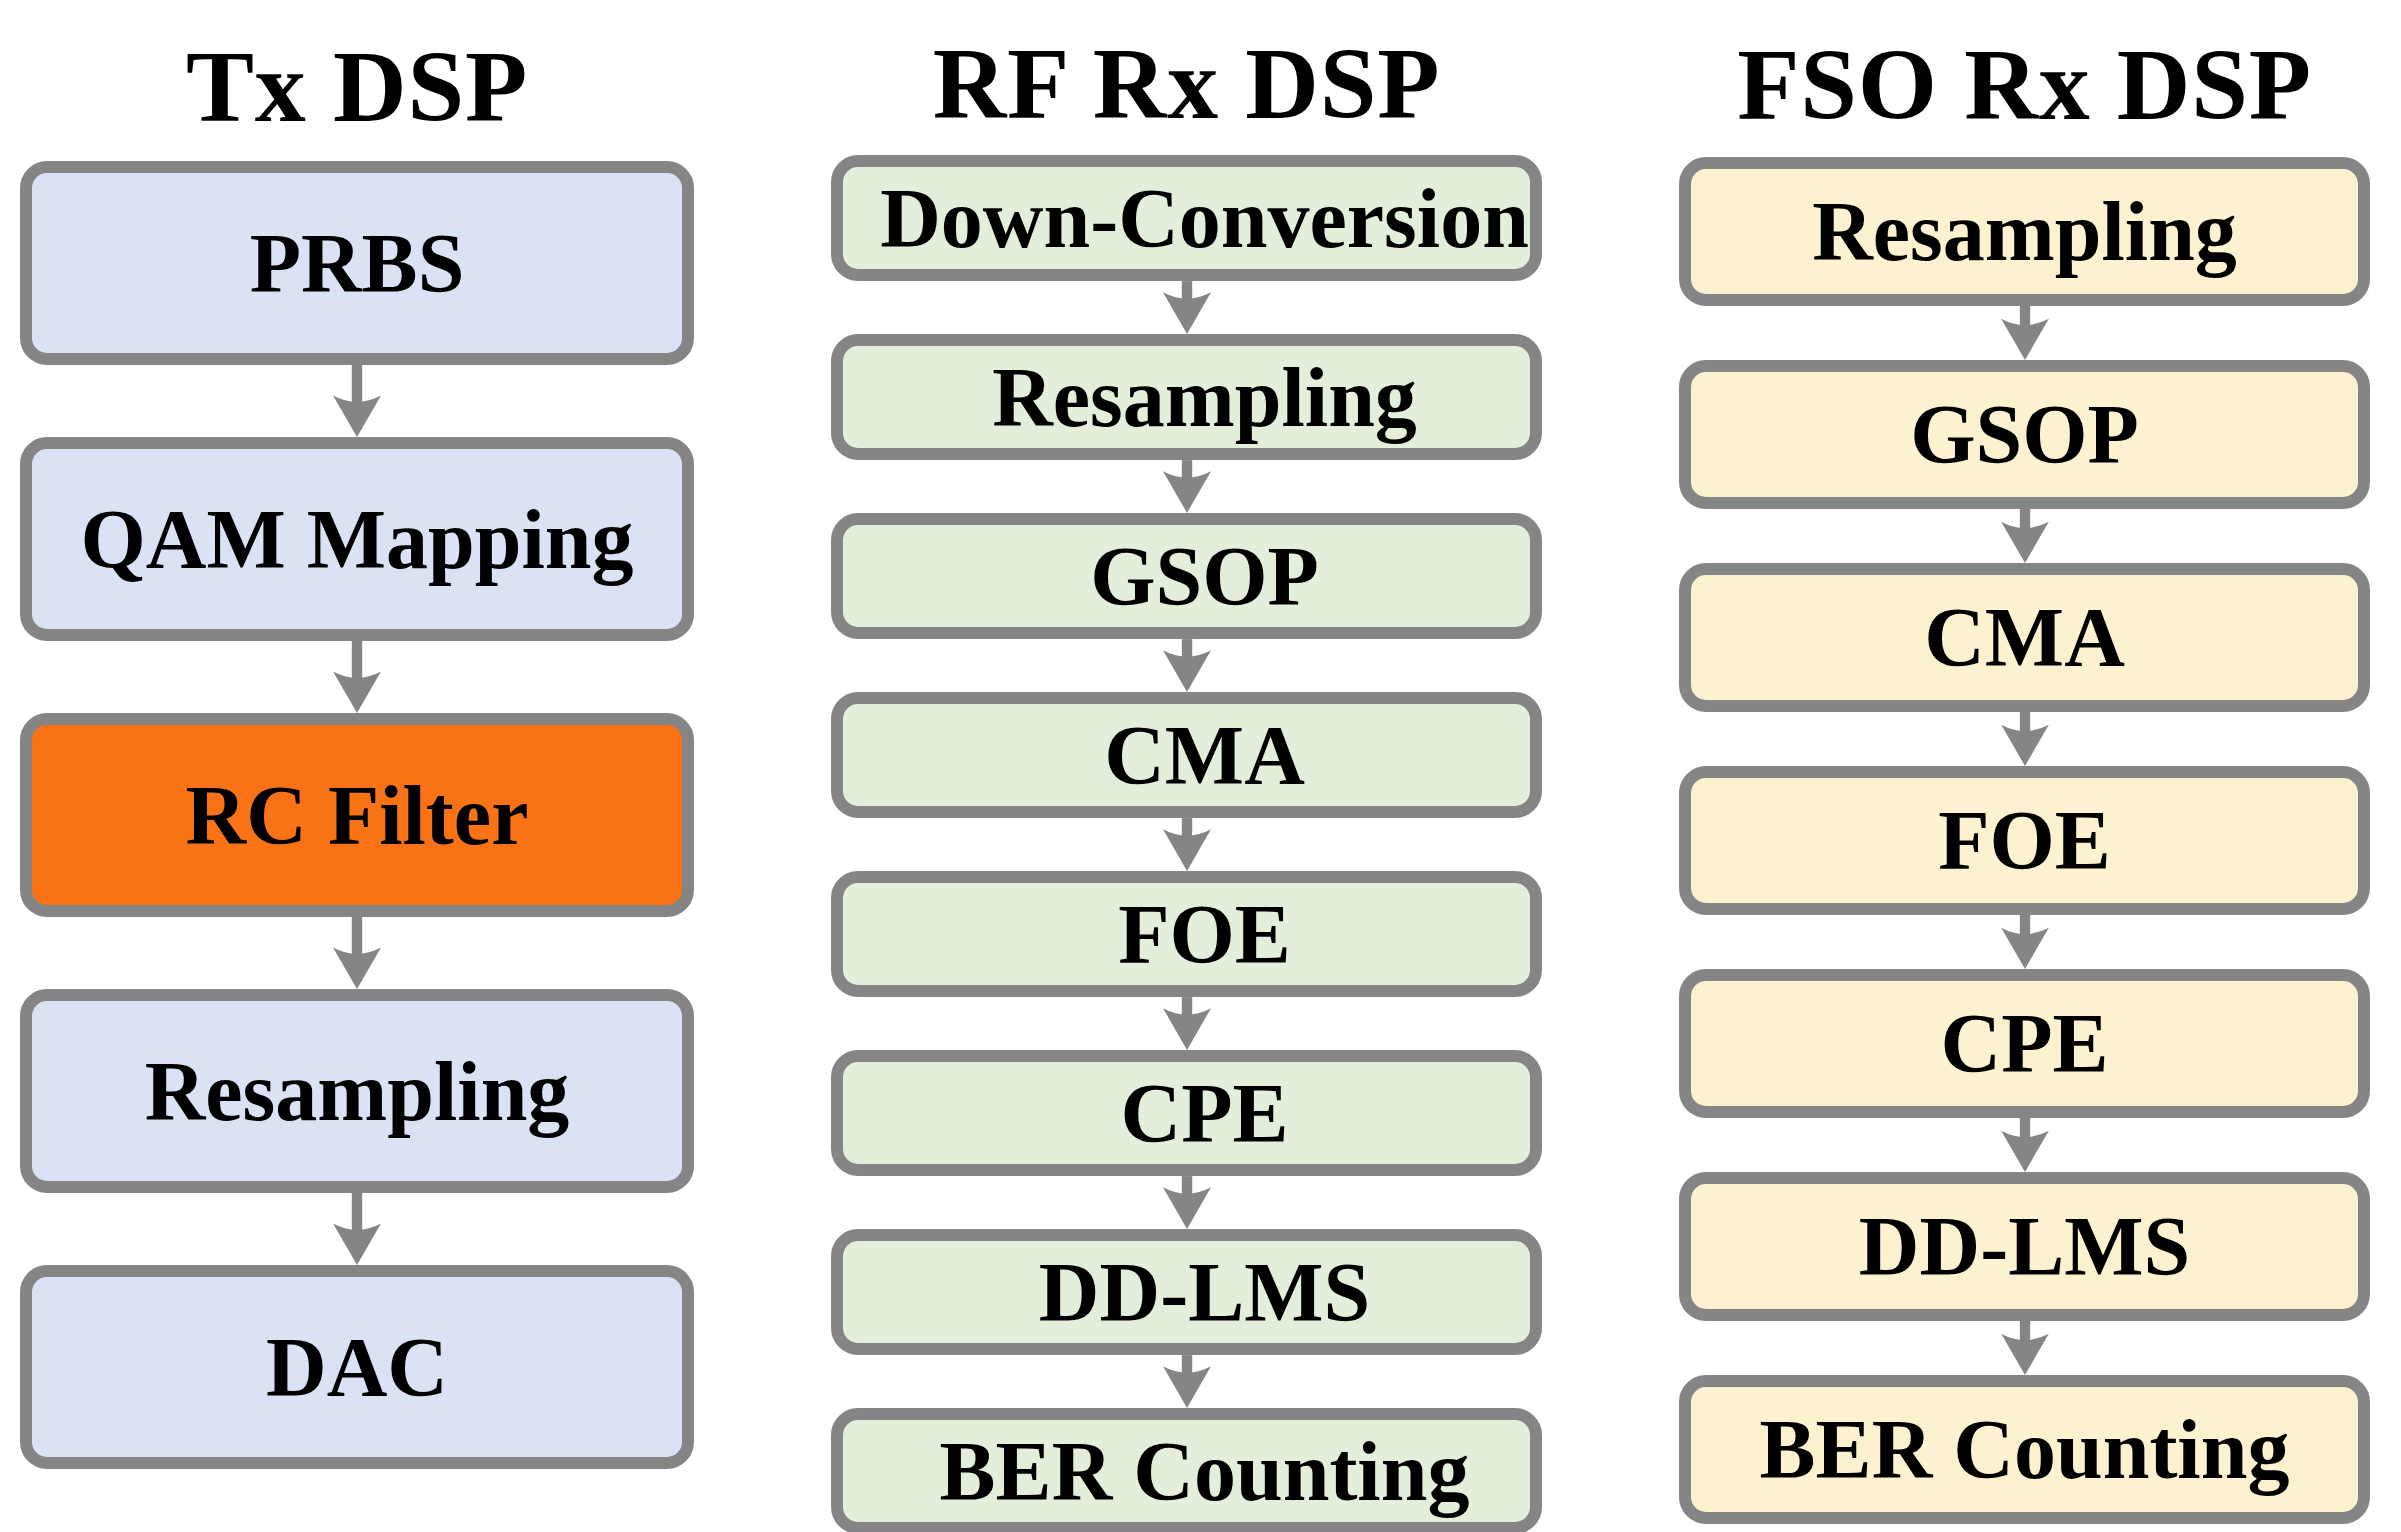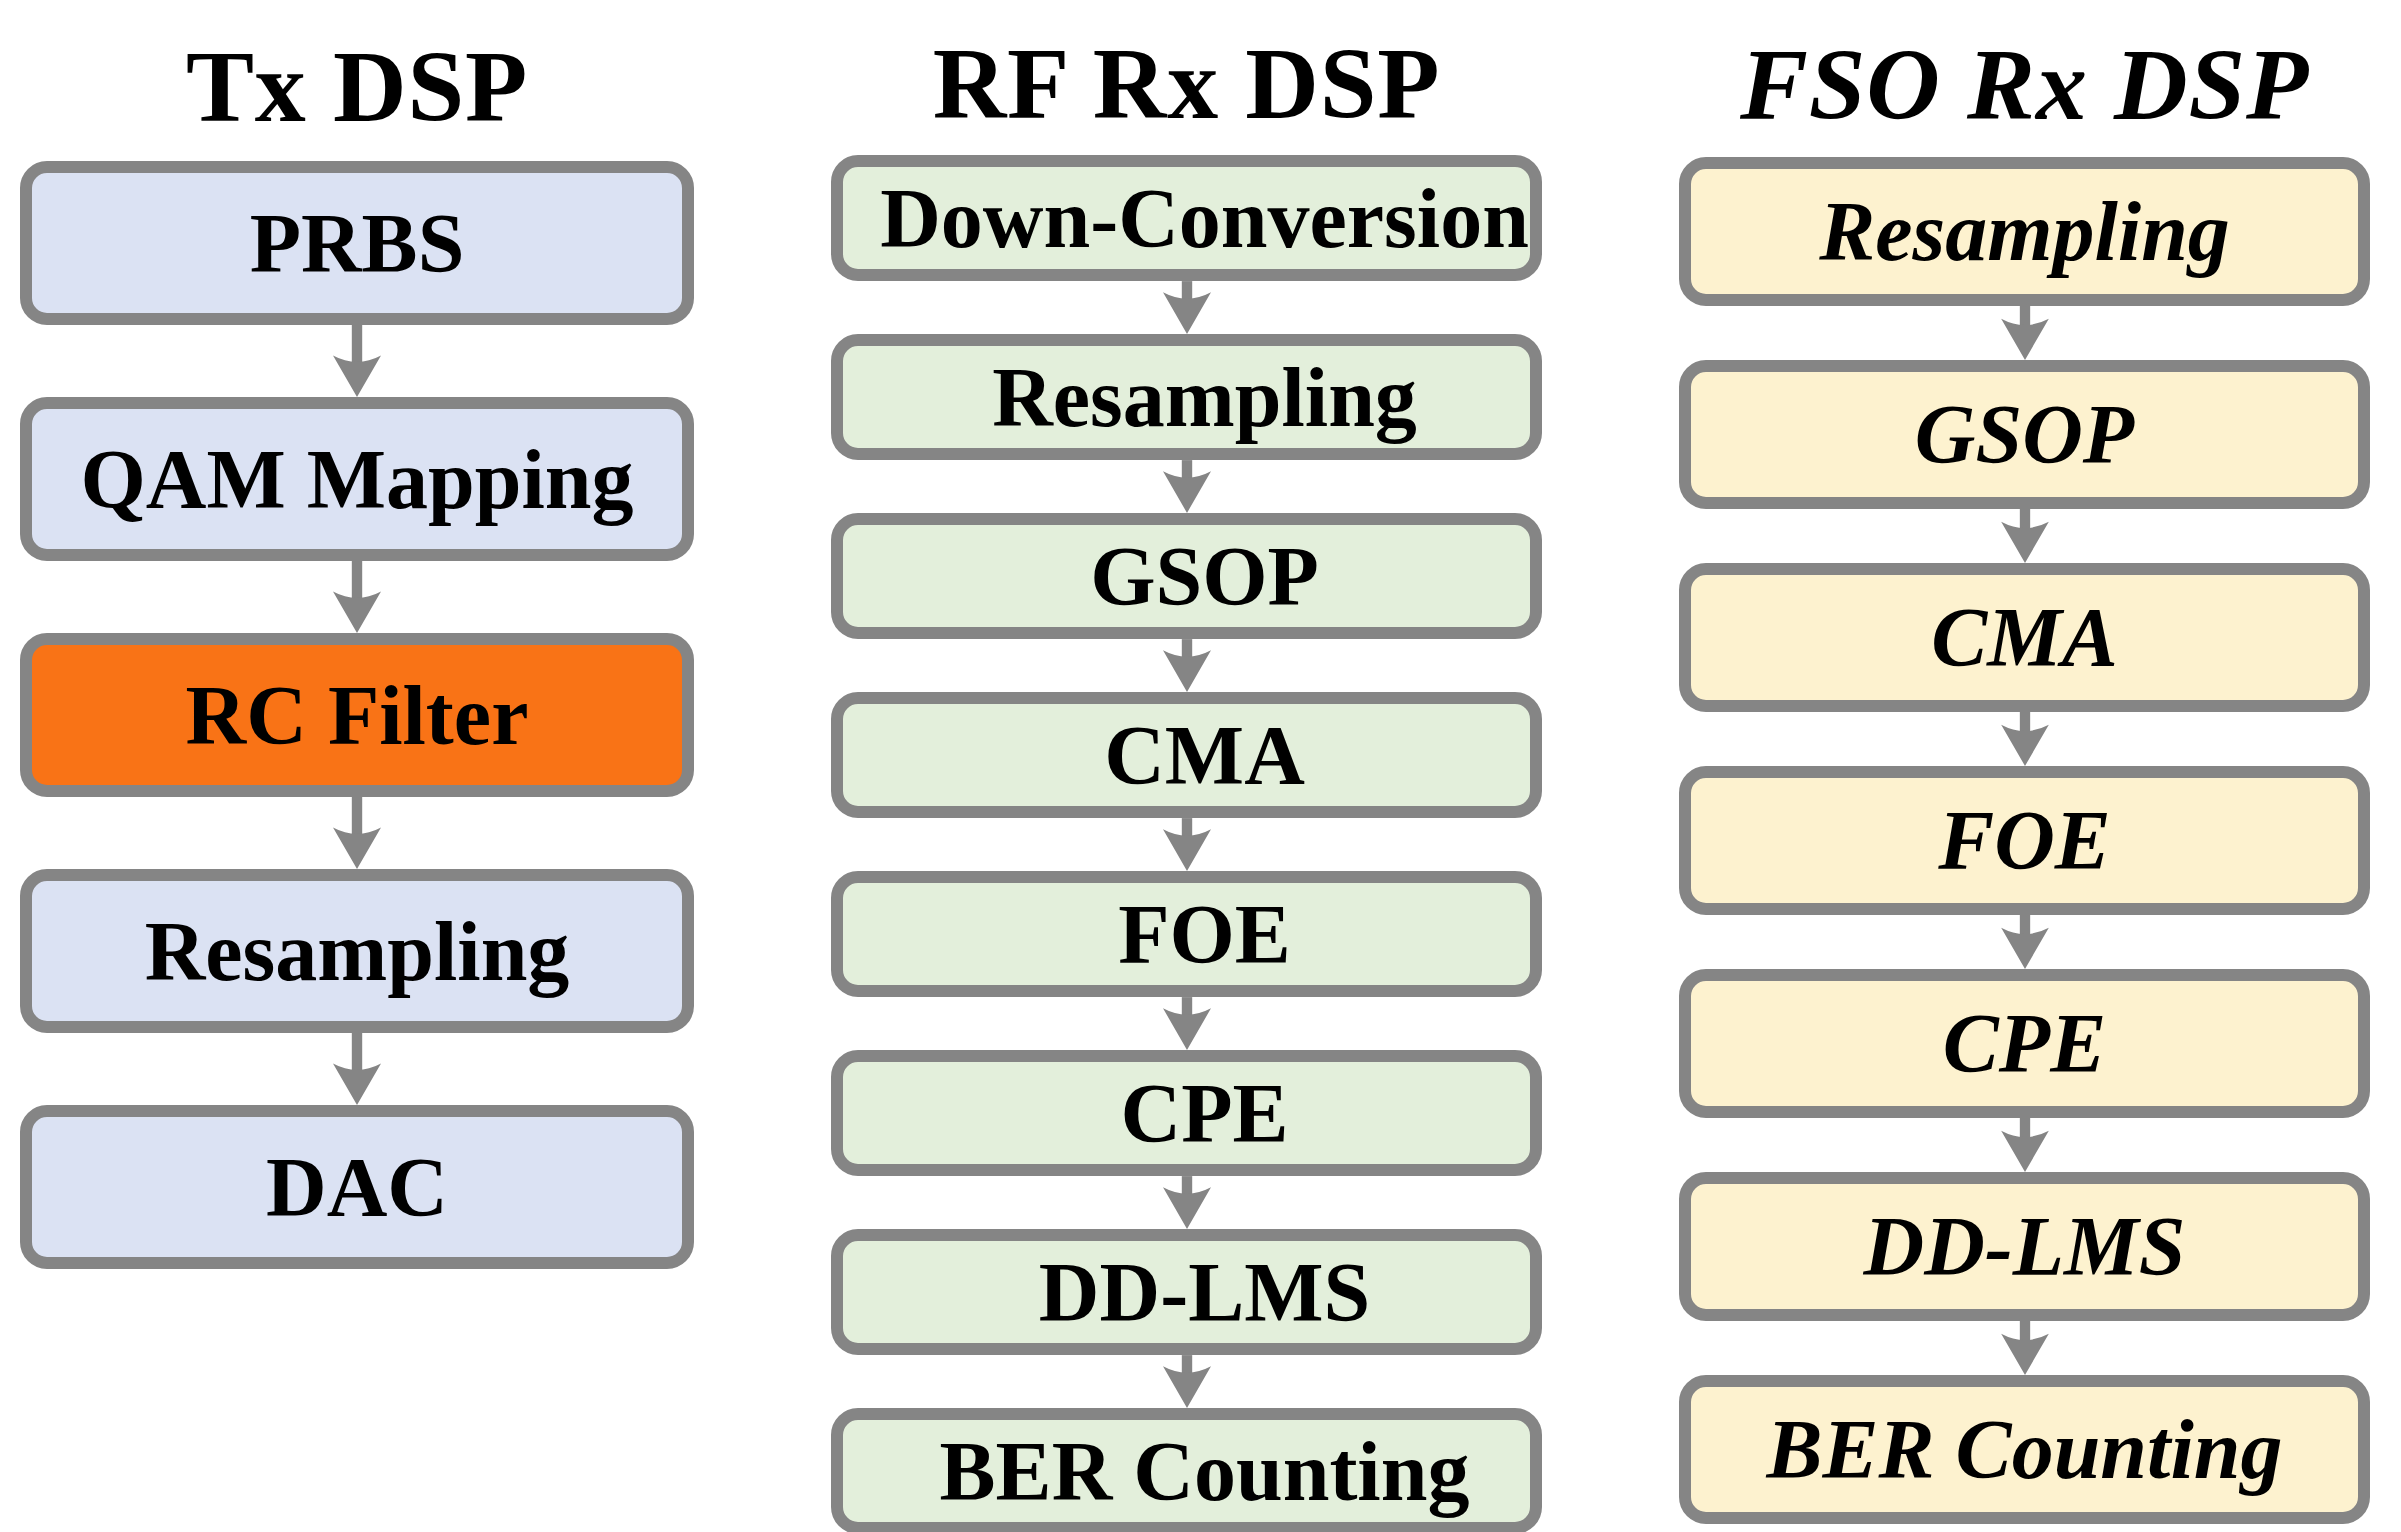--- a/index.html
+++ b/index.html
@@ -16,21 +16,21 @@
     --border: #858585;
   }
   .column {
     position: absolute;
     top: 0;
     display: block;
     margin-top: 12px;
   }
   .col-tx  { left: 20px;   width: 674px; }
   .col-rf  { left: 831px; width: 711px; }
-  .col-fso { left: 1679px; width: 691px; font-style: italic; }
+  .col-fso { left: 1679px; width: 691px; }
 
   .title {
     margin: 0;
     display: flex;
     align-items: center;
     justify-content: center;
     font-size: 102px;
     font-weight: bold;
     color: #000000;
     letter-spacing: 0.8px;
@@ -52,21 +52,21 @@
     border: 12.8px solid var(--border);
     border-radius: 27px;
     display: flex;
     align-items: center;
     justify-content: center;
     font-size: 84px;
     font-weight: bold;
     color: #000000;
     white-space: nowrap;
   }
-  .col-tx  .step-box { height: 164px; }
+  .col-tx  .step-box { height: 204px; }
   .col-rf  .step-box { height: 126px; padding-left: 36px; }
   .col-fso .step-box { height: 149px; }
 
   .arrow {
     display: block;
     flex: 0 0 auto;
   }
 </style>
 </head>
 <body style="--border: #858585; background: rgb(255, 255, 255);">

